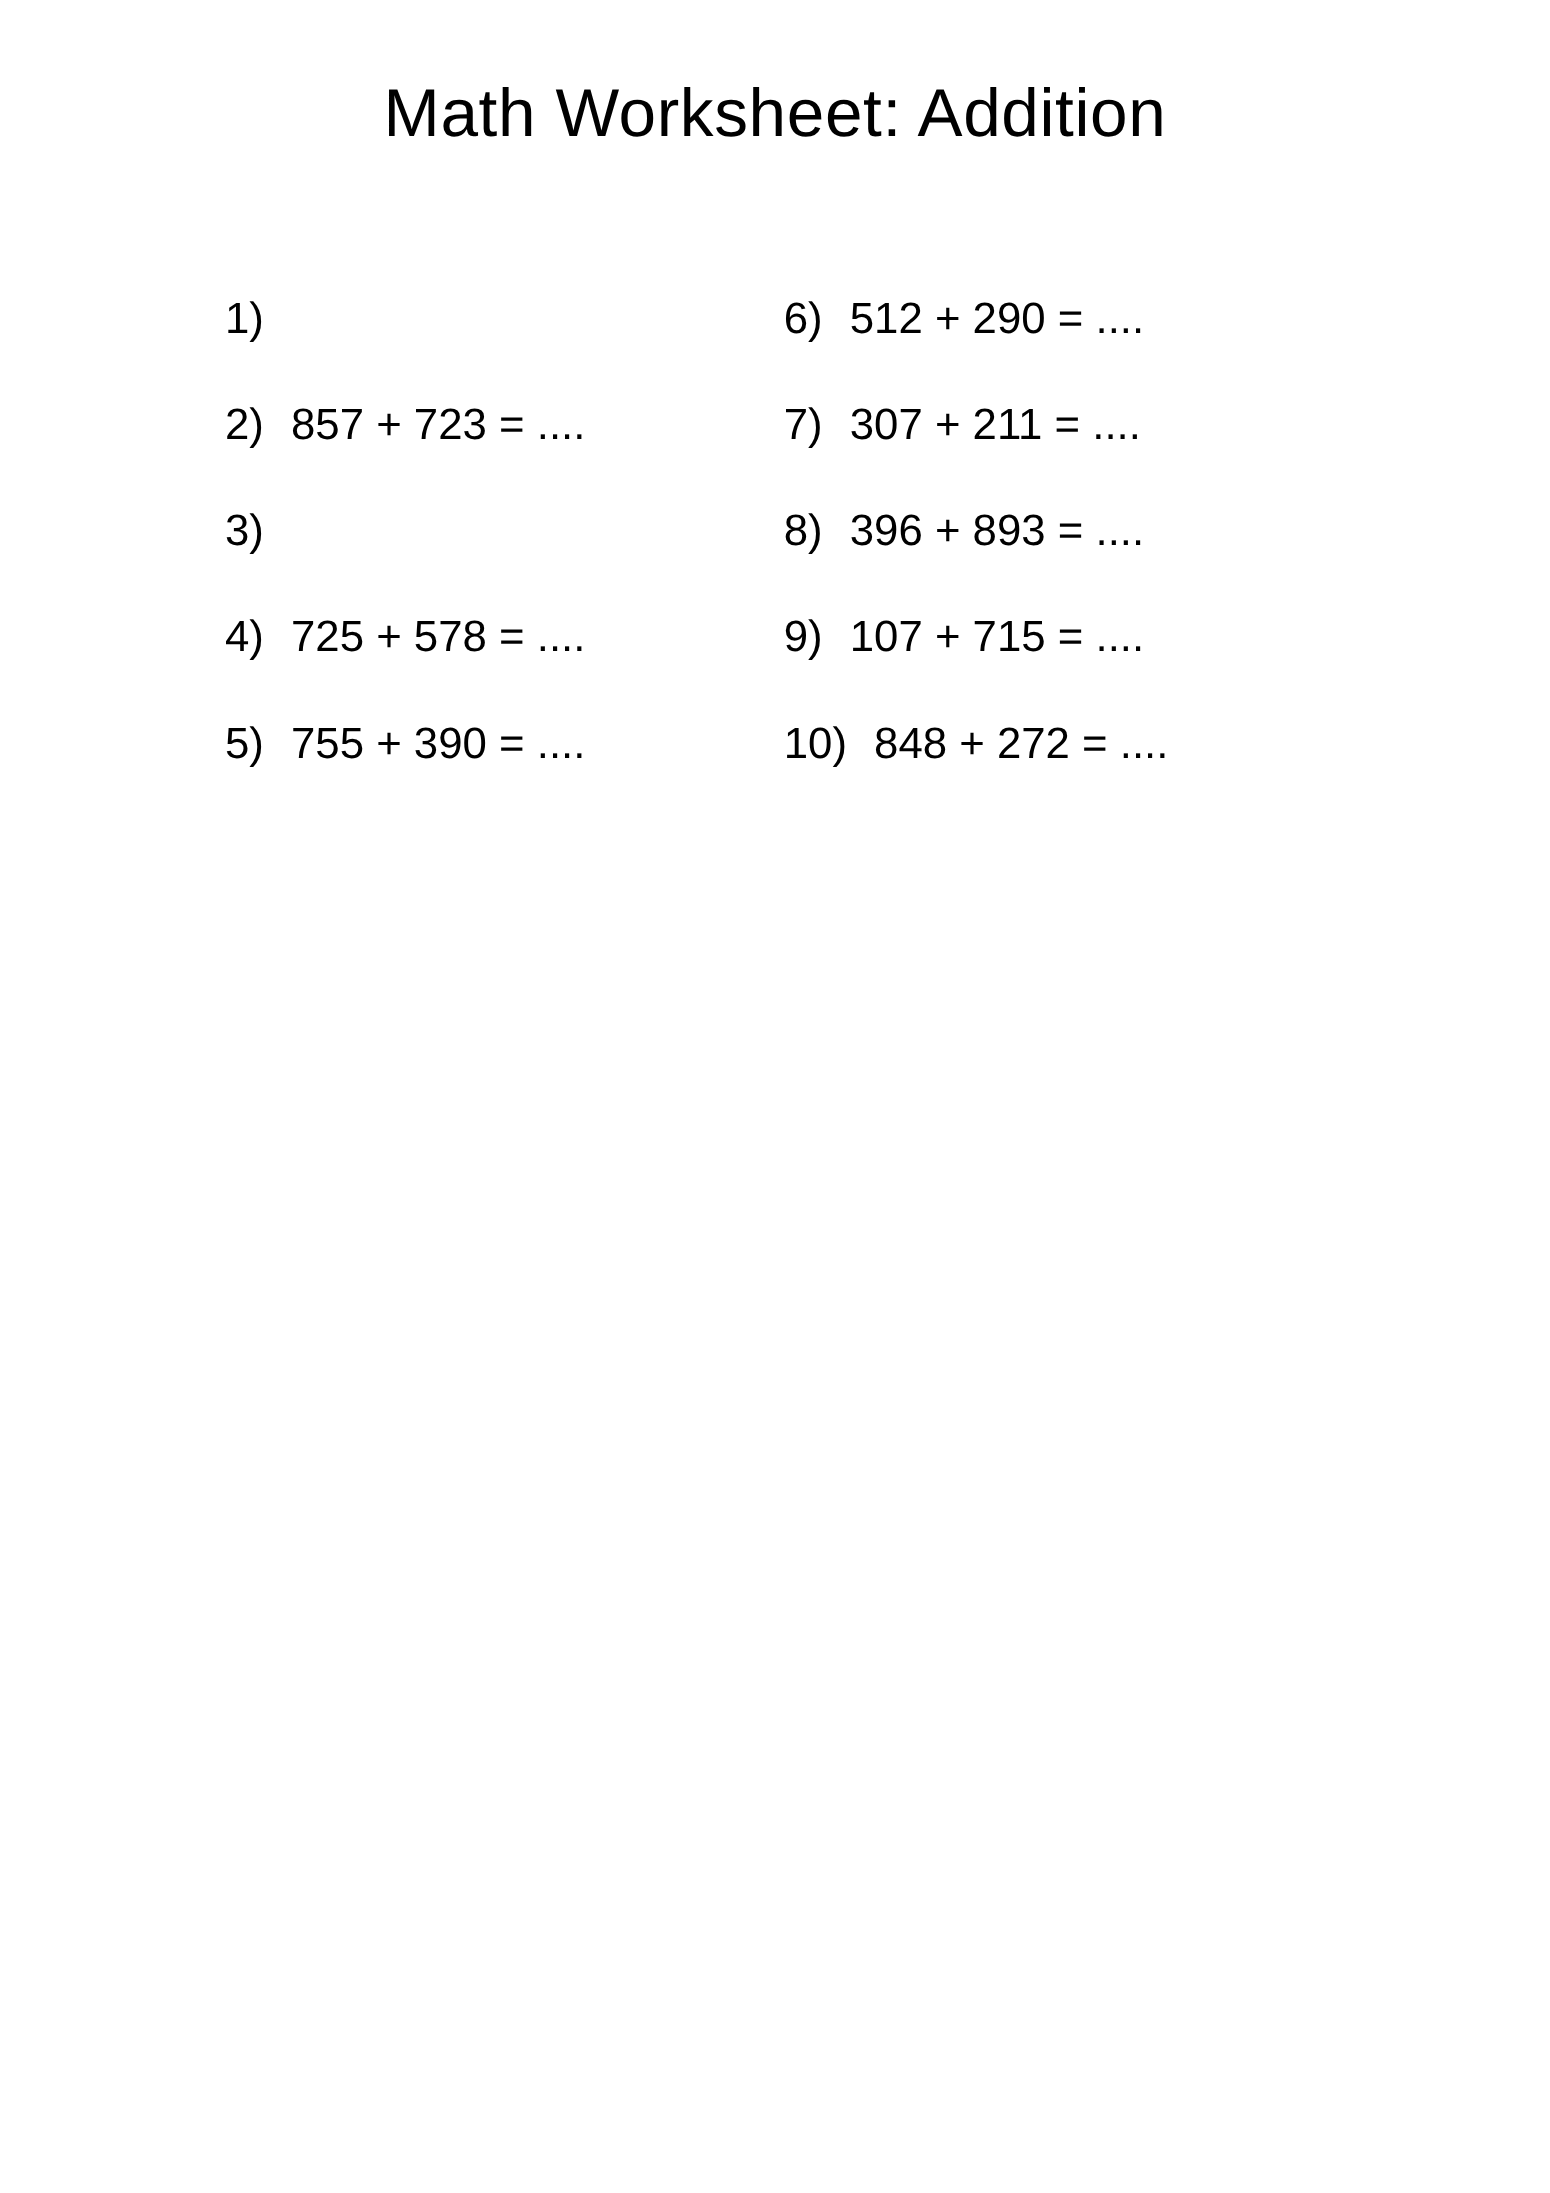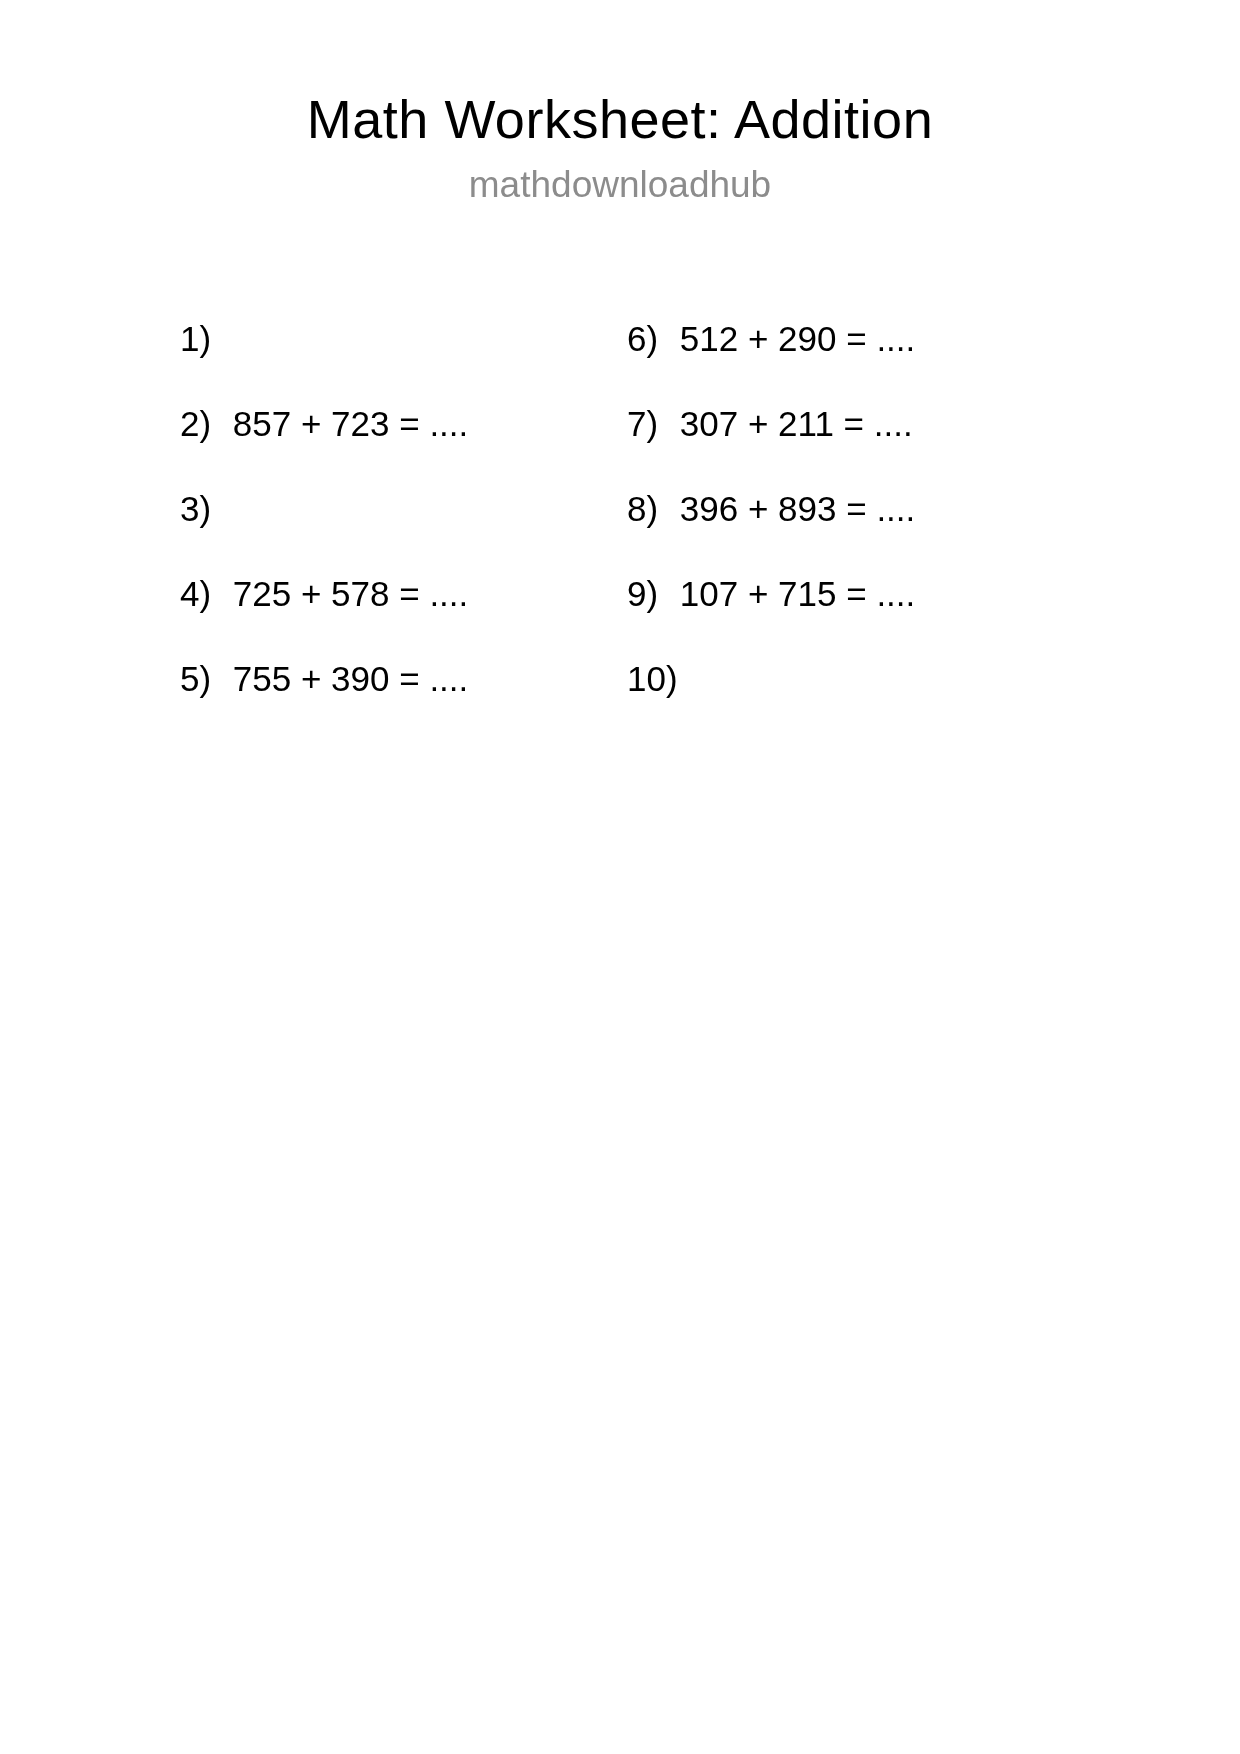--- a/index.html
+++ b/index.html
@@ -6,21 +6,21 @@
   html, body { background: #ffffff; }
   .page {
     position: relative;
     width: 1240px;
     height: 1754px;
     background: #ffffff;
     font-family: "Liberation Sans", sans-serif;
     color: #000000;
     overflow: hidden;
   }
-  .header { padding-top: 88px; text-align: center; }
+  .header { padding-top: 60px; text-align: center; }
   .title {
     font-size: 54px;
     font-weight: 400;
     color: #000000;
     letter-spacing: 0.5px;
   }
   .subtitle {
     margin-top: 14px;
     font-size: 37px;
     font-weight: 400;
@@ -44,21 +44,20 @@
   }
   .problem .num { margin-right: 0.62em; }
 </style>
 </head>
 <body>
 
 <div class="page">
 
   <div class="header">
     <div class="title">Math Worksheet: Addition</div>
-    <div class="subtitle">mathdownloadhub</div>
   </div>
 
   <div class="problems">
 
     <div class="col col-left">
       <div class="problem">
         <span class="num">1)</span>
       </div>
       <div class="problem">
         <span class="num">2)</span>
@@ -89,18 +88,19 @@
       <div class="problem">
         <span class="num">8)</span>
         <span class="expr">396 + 893 = ....</span>
       </div>
       <div class="problem">
         <span class="num">9)</span>
         <span class="expr">107 + 715 = ....</span>
       </div>
       <div class="problem">
         <span class="num">10)</span>
+        <span class="expr">848 + 272 = ....</span>
       </div>
     </div>
 
   </div>
 
 </div>
 
 </body></html>

